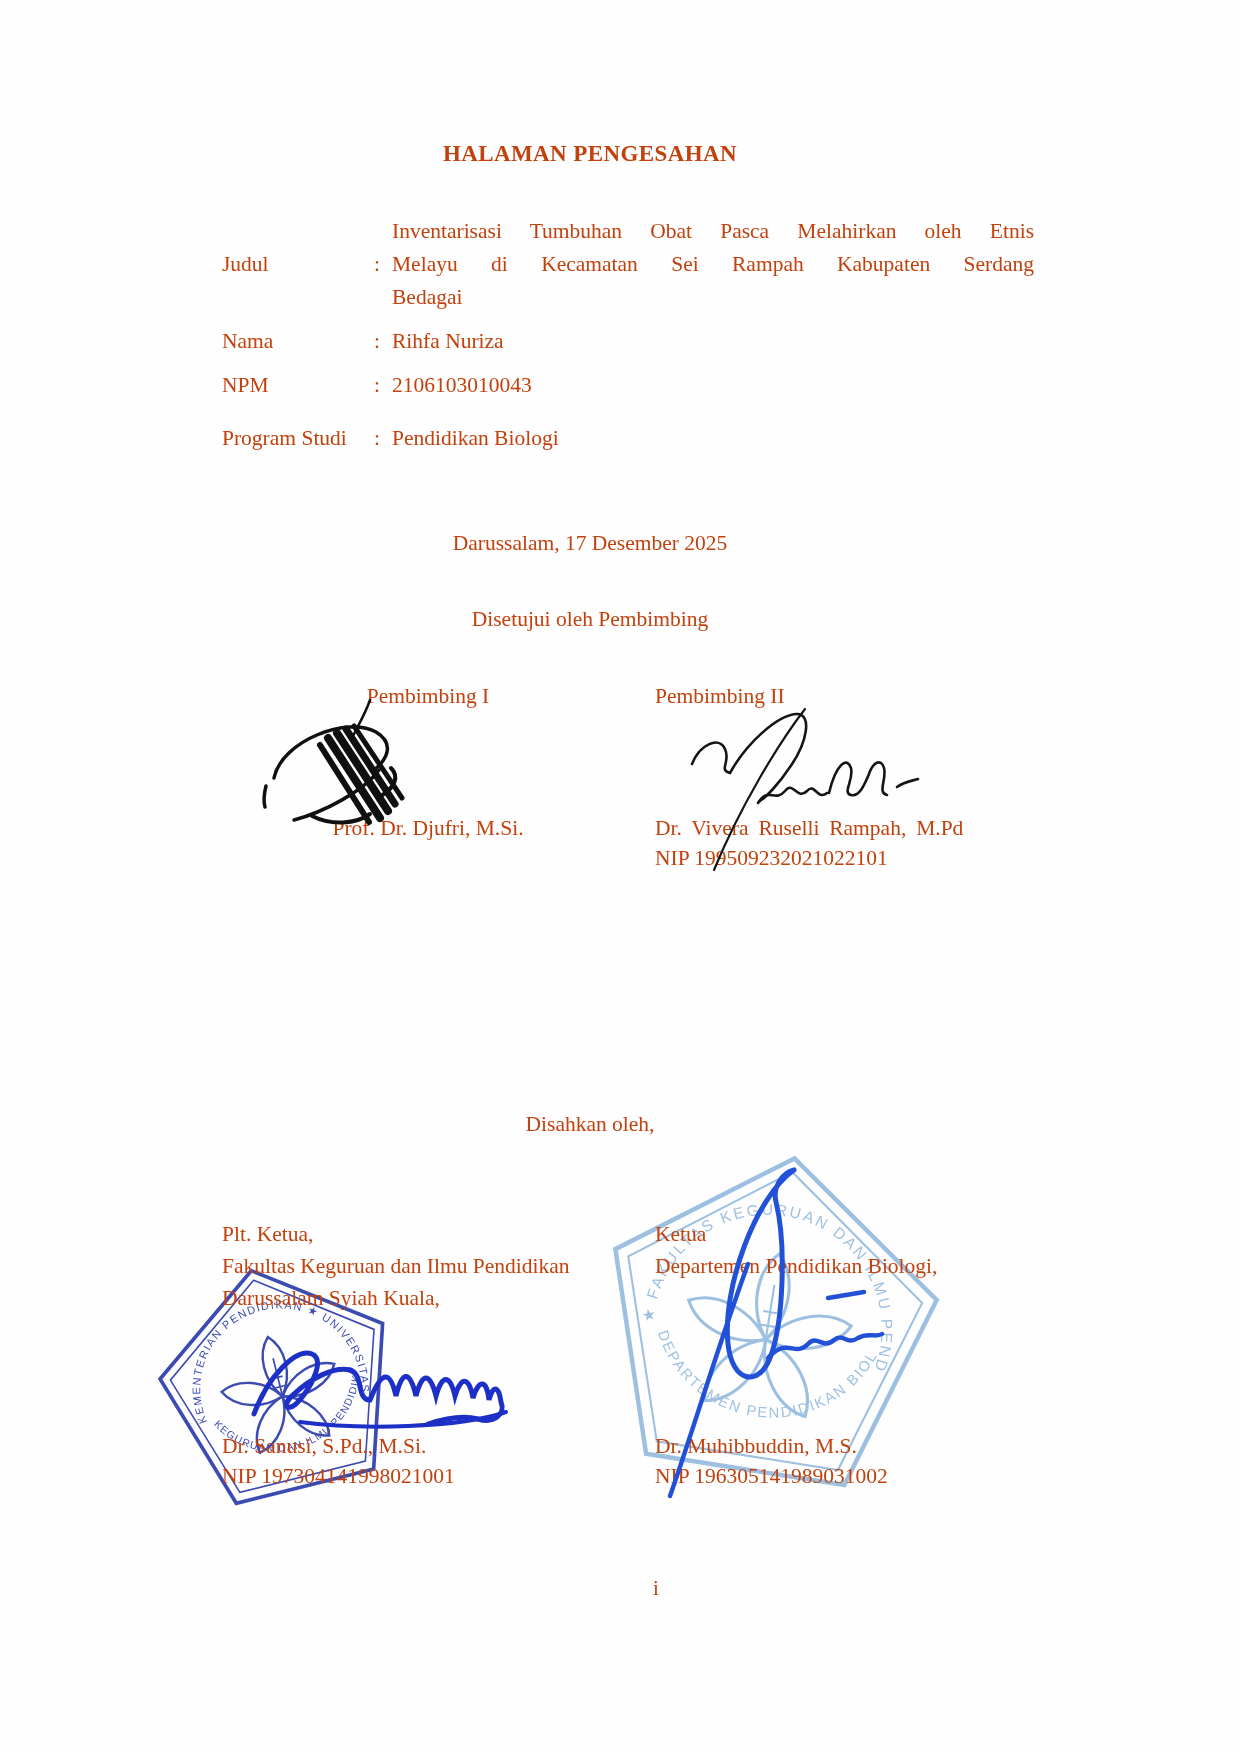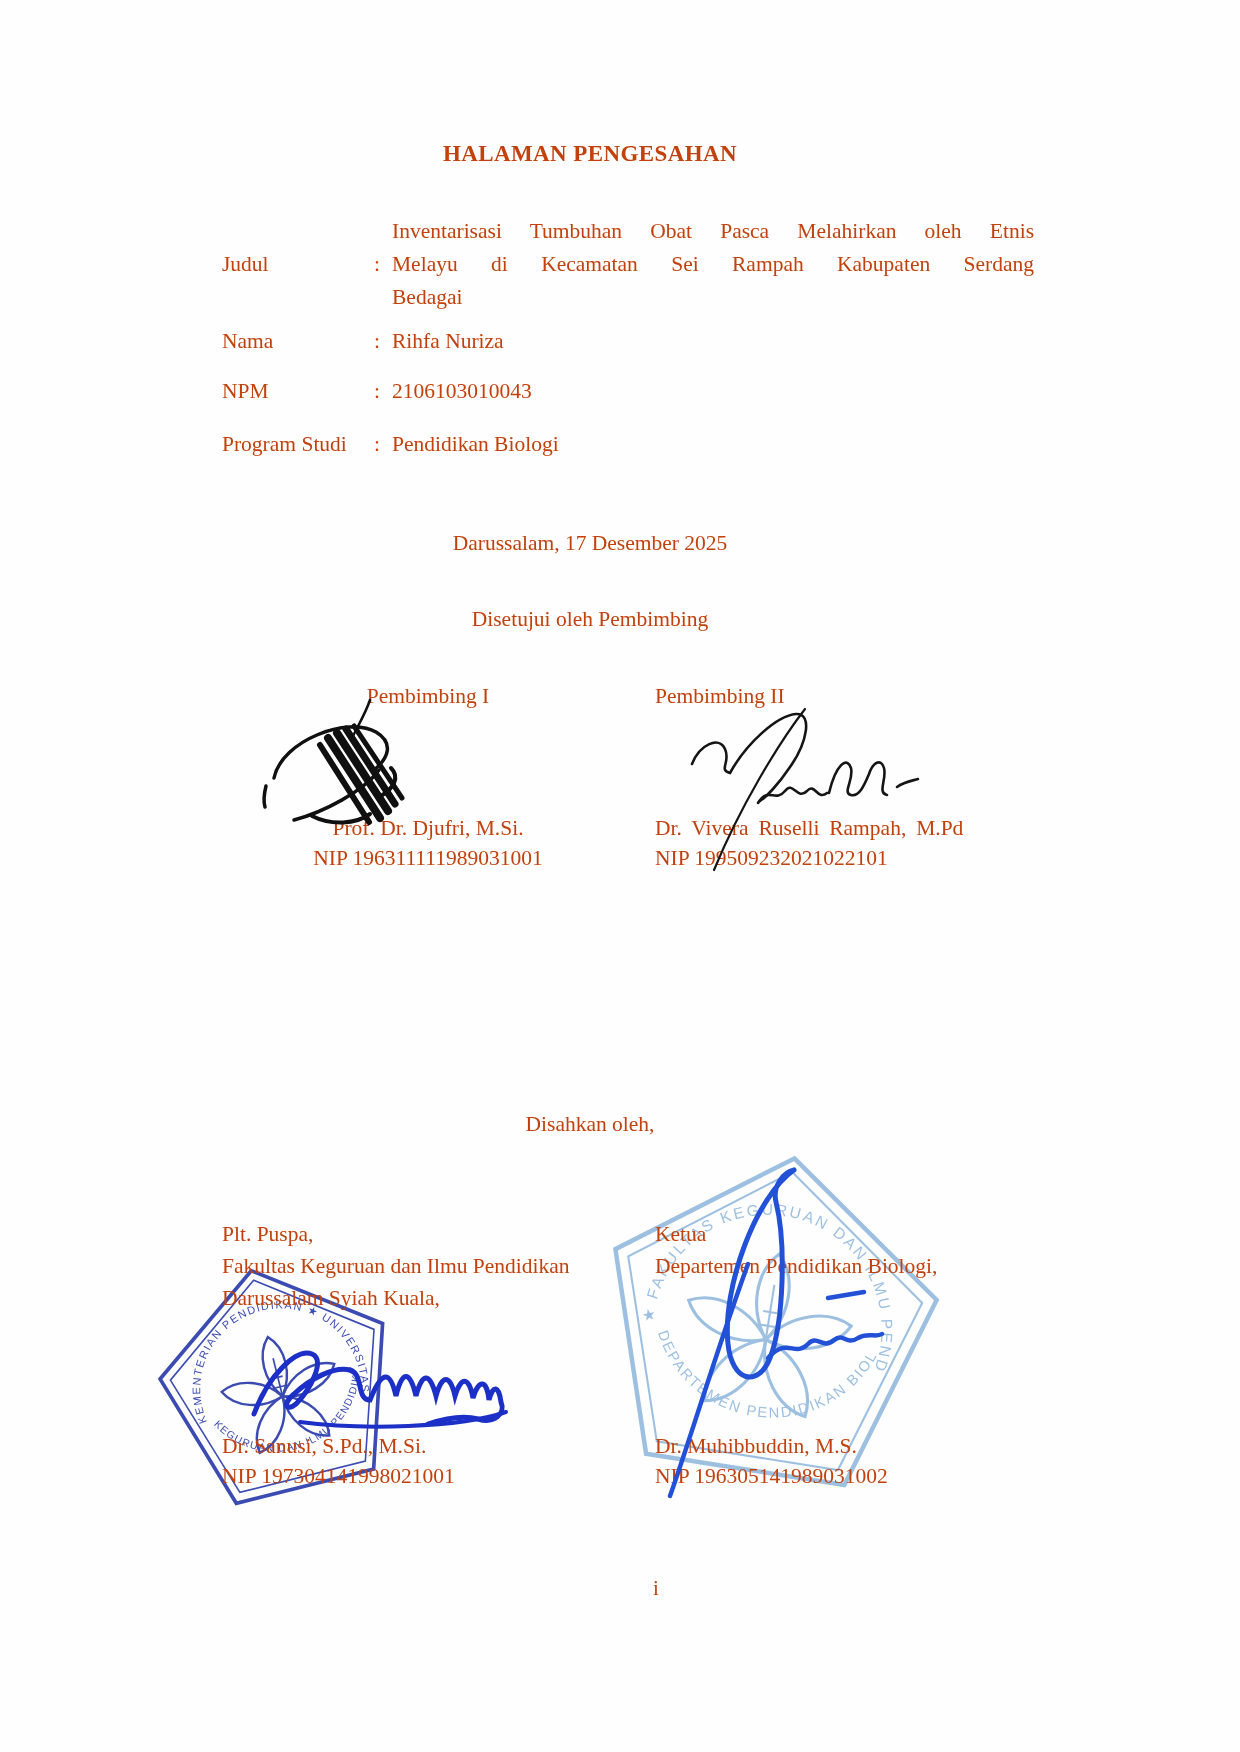--- a/index.html
+++ b/index.html
@@ -18,21 +18,21 @@
     text-align:center;font-size:23px;font-weight:bold;letter-spacing:.4px;
   }
   .meta{top:215px;left:222px;width:812px;font-size:21.5px;line-height:33px;}
   .meta-row{display:flex;align-items:center;}
   .meta-label{width:152px;flex:none;}
   .meta-sep{width:18px;flex:none;}
   .meta-value{flex:1;}
   .jline{text-align:justify;}
   .jline.force{text-align-last:justify;}
   .row-judul{margin-bottom:11px;}
-  .row-nama{margin-bottom:17px;}
+  .row-nama{margin-bottom:11px;}
   .row-npm{margin-bottom:20px;}
   .centerline{left:0;width:1180px;text-align:center;font-size:21.5px;}
   .dateline{top:531px;}
   .approve-heading{top:607px;}
   .endorse-heading{top:1112px;}
   .sig-col{font-size:21.5px;line-height:30px;}
   .col-a-left{top:681px;left:222px;width:412px;}
   .col-a-right{top:681px;left:655px;width:385px;}
   .namenip{position:absolute;top:132px;left:0;width:100%;}
   .spread{word-spacing:4.5px;}
@@ -84,21 +84,20 @@
     </div>
   </div>
 
   <div class="abs centerline dateline">Darussalam, 17 Desember 2025</div>
   <div class="abs centerline approve-heading">Disetujui oleh Pembimbing</div>
 
   <div class="abs sig-col col-a-left" style="height:200px;text-align:center;">
     <div>Pembimbing I</div>
     <div class="namenip">
       <div>Prof. Dr. Djufri, M.Si.</div>
-      <div>NIP 196311111989031001</div>
     </div>
   </div>
   <div class="abs sig-col col-a-right" style="height:200px;">
     <div>Pembimbing II</div>
     <div class="namenip">
       <div class="spread">Dr. Vivera Ruselli Rampah, M.Pd</div>
       <div>NIP 199509232021022101</div>
     </div>
   </div>
 
@@ -120,21 +119,21 @@
     <path d="M14,62 C22,42 41,34 47,47 C53,60 40,68 52,71 C68,42 98,14 118,12 C135,11 129,41 112,65 C100,83 88,95 82,99"></path>
     <path d="M80,101 C90,84 97,101 107,89 C115,78 119,99 129,89 C137,80 139,99 149,91"></path>
     <path d="M151,91 C158,62 169,54 173,66 C176,78 164,91 173,93 C181,95 186,84 191,72 C195,60 203,56 206,66 C209,77 199,91 209,93"></path>
     <path d="M219,85 C226,80 233,79 240,77"></path>
     <path d="M127,7 C100,42 62,105 36,168" stroke-width="2.2"></path>
   </svg>
 
   <div class="abs centerline endorse-heading">Disahkan oleh,</div>
 
   <div class="abs col-b-left" style="height:290px;">
-    <div>Plt. Puspa,</div>
+    <div>Plt. Ketua,</div>
     <div>Fakultas Keguruan dan Ilmu Pendidikan</div>
     <div>Darussalam Syiah Kuala,</div>
     <div class="namenip2">
       <div>Dr. Sanusi, S.Pd., M.Si.</div>
       <div>NIP 197304141998021001</div>
     </div>
   </div>
 
   <div class="abs col-b-right" style="height:290px;">
     <div>Ketua</div>

